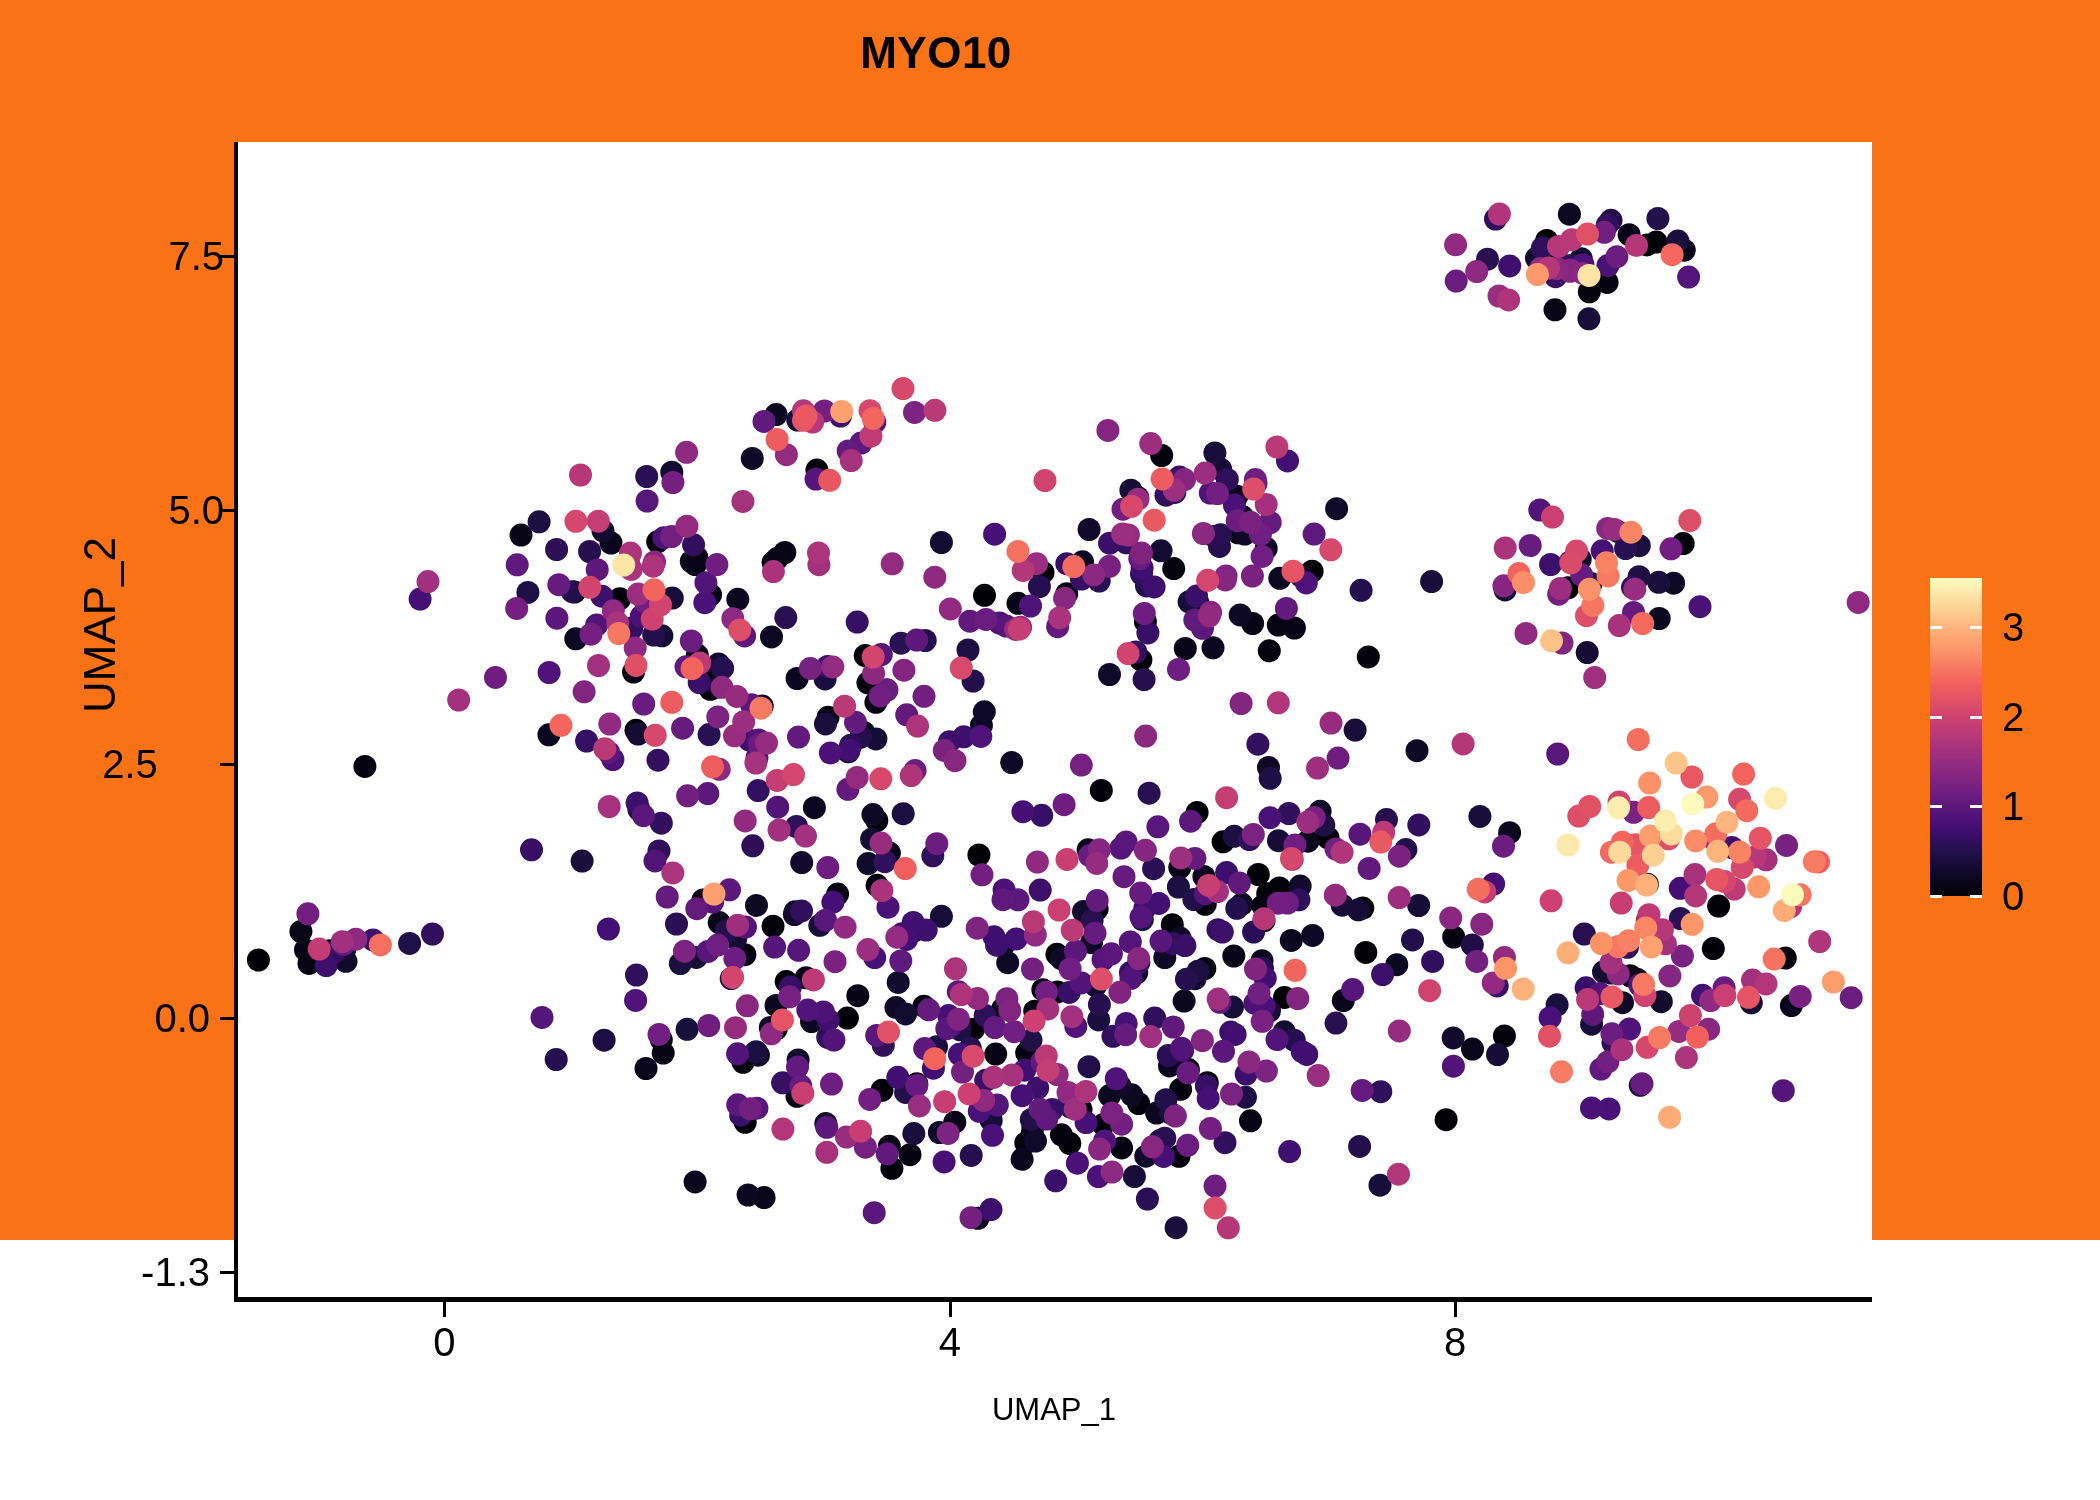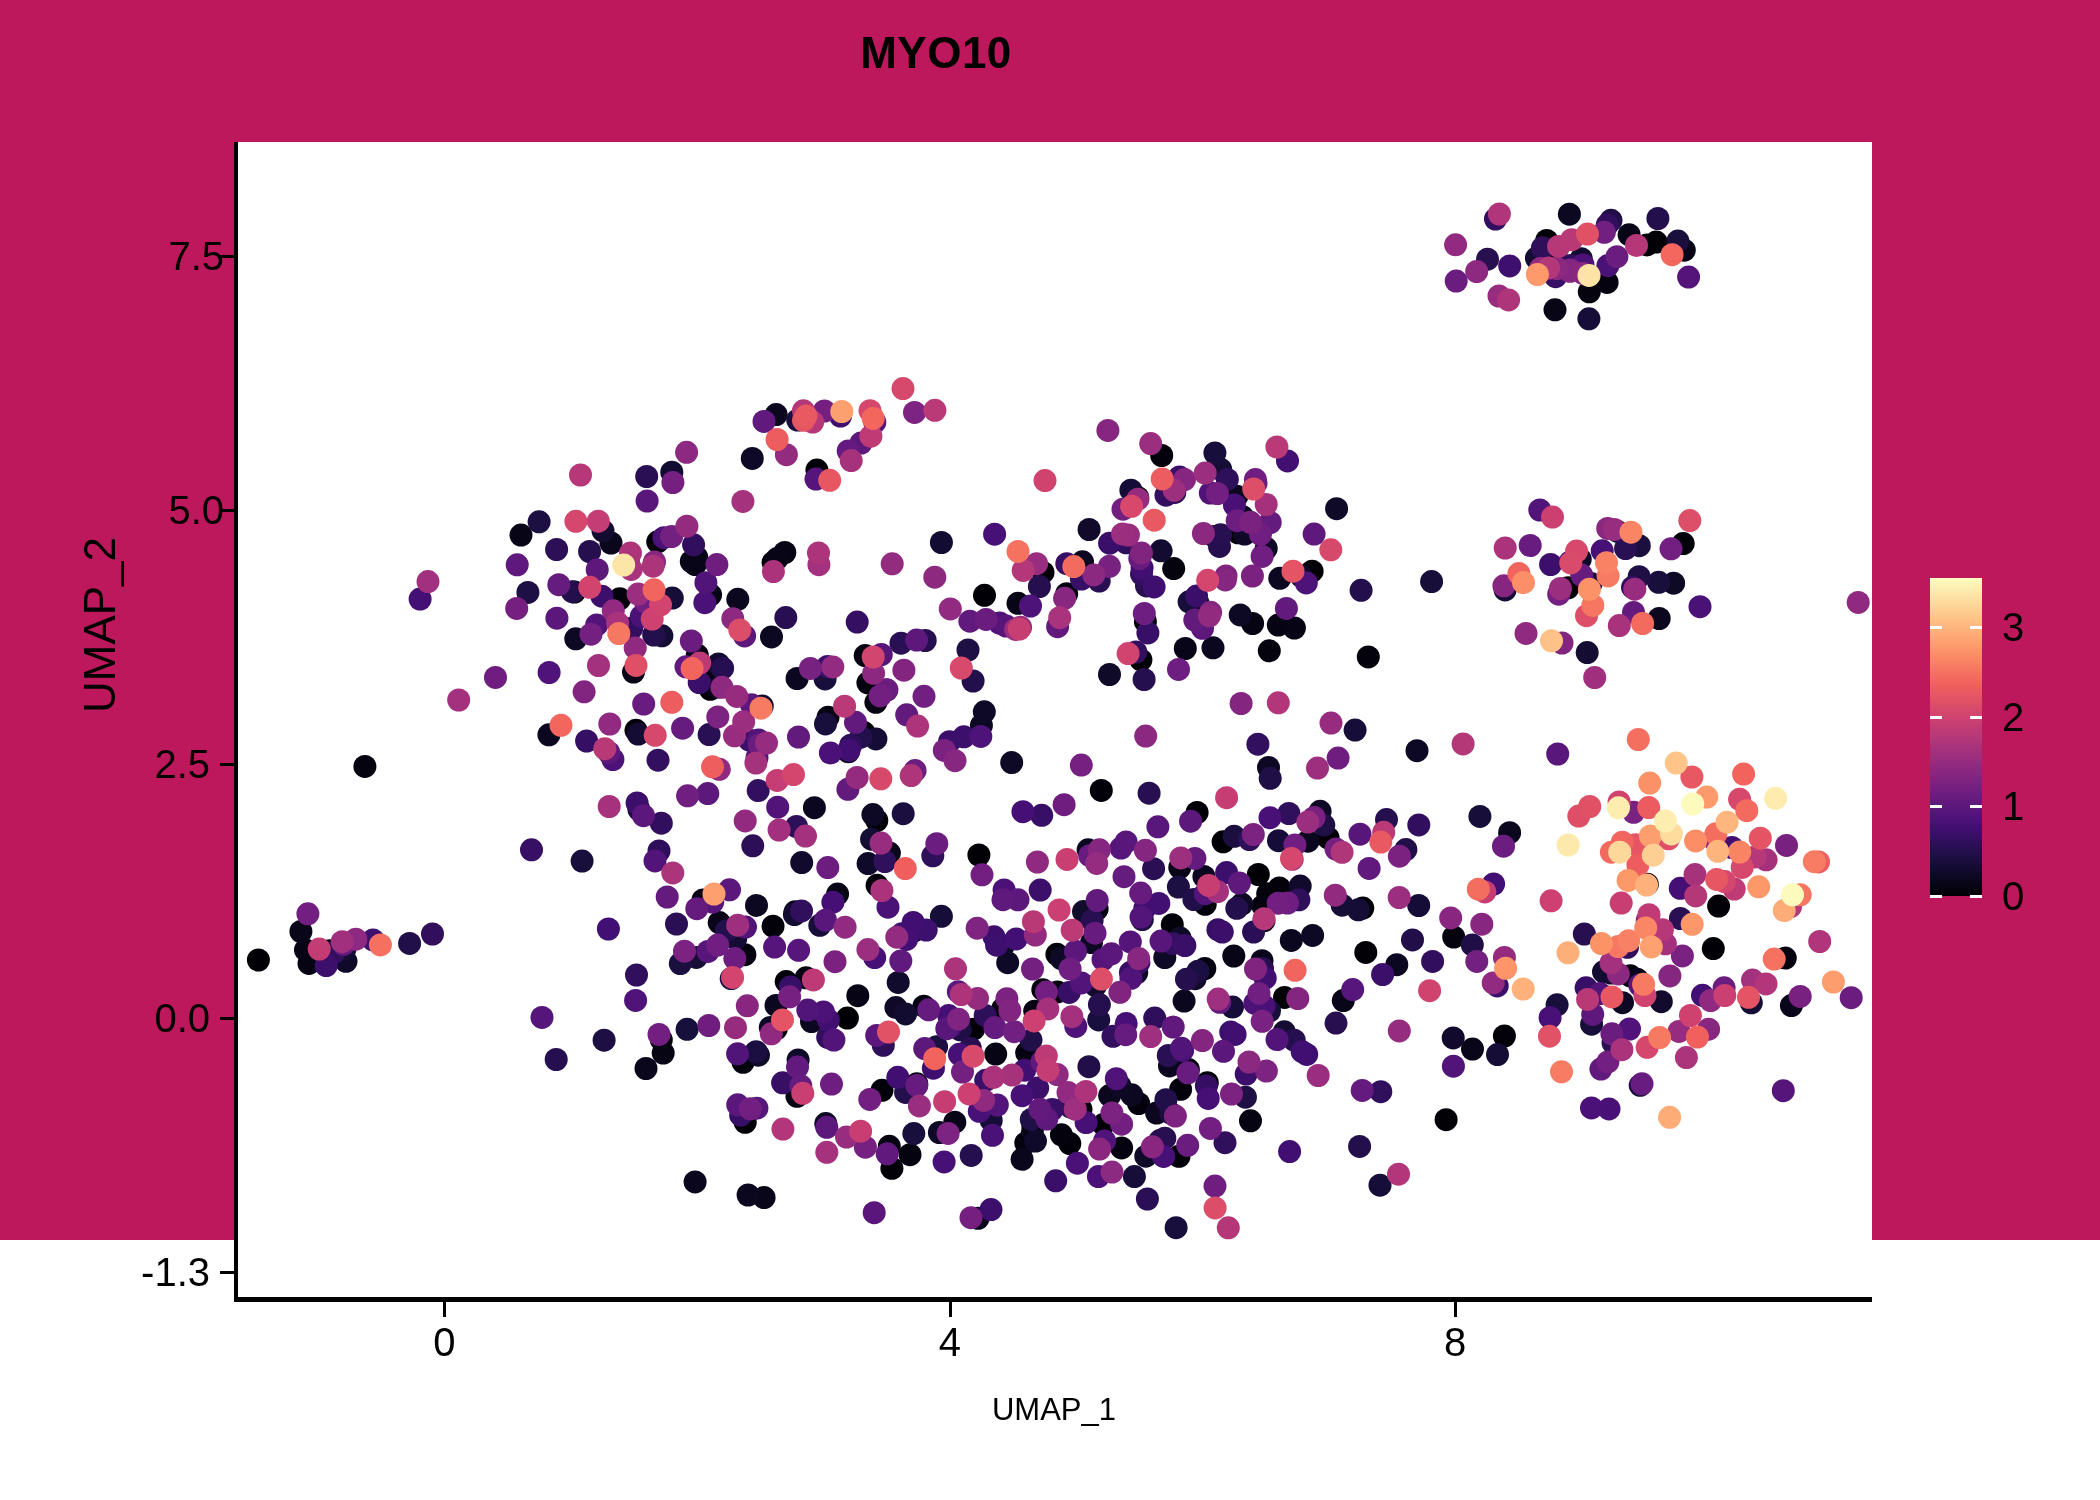--- a/index.html
+++ b/index.html
@@ -1,17 +1,17 @@
 <!DOCTYPE html>
 <html><head>
 <meta charset="utf-8">
 <style>
   html,body{margin:0;padding:0;background:#ffffff;}
   body{width:2100px;height:1500px;font-family:"Liberation Sans",sans-serif;overflow:hidden;}
-  #root{position:relative;width:2100px;height:1240px;background:#be185d;}
+  #root{position:relative;width:2100px;height:1240px;background:#f97316;}
 
   #plot-title{
     position:absolute;left:0;top:28px;width:1872px;
     text-align:center;font-size:44px;font-weight:bold;color:#000;
     letter-spacing:0.5px;
   }
 
   
   #panel{position:absolute;left:236px;top:142px;width:1636px;height:1158px;background:#fff;}
   #scatter-svg{position:absolute;left:0;top:0;width:1636px;height:1158px;display:block;}
@@ -1149,21 +1149,21 @@
 
   <div id="y-axis-line"></div>
   <div id="x-axis-line"></div>
 
   <div id="y-ticks">
       <div class="y-tick-mark" style="top: 1270.56px;"></div>
       <div class="y-tick-label" style="top: 1271.56px; left: 50px; right: auto;">-1.3</div>
       <div class="y-tick-mark" style="top: 1016.61px;"></div>
       <div class="y-tick-label" style="top: 1017.61px; left: 50px; right: auto;">0.0</div>
       <div class="y-tick-mark" style="top: 762.663px;"></div>
-      <div class="y-tick-label" style="top: 763.663px; left: 50px; right: auto;">2.5</div>
+      <div class="y-tick-label" style="top: 763.663px; left: 50px; right: auto; text-align: center;">2.5</div>
       <div class="y-tick-mark" style="top: 508.716px;"></div>
       <div class="y-tick-label" style="top: 509.716px; left: 64px; right: auto;">5.0</div>
       <div class="y-tick-mark" style="top: 254.768px;"></div>
       <div class="y-tick-label" style="top: 255.768px; left: 64px; right: auto;">7.5</div>
     </div>
   <div id="x-ticks">
       <div class="x-tick-mark" style="left: 443.448px;"></div>
       <div class="x-tick-label" style="left: 364.448px;">0</div>
       <div class="x-tick-mark" style="left: 948.776px;"></div>
       <div class="x-tick-label" style="left: 869.776px;">4</div>

